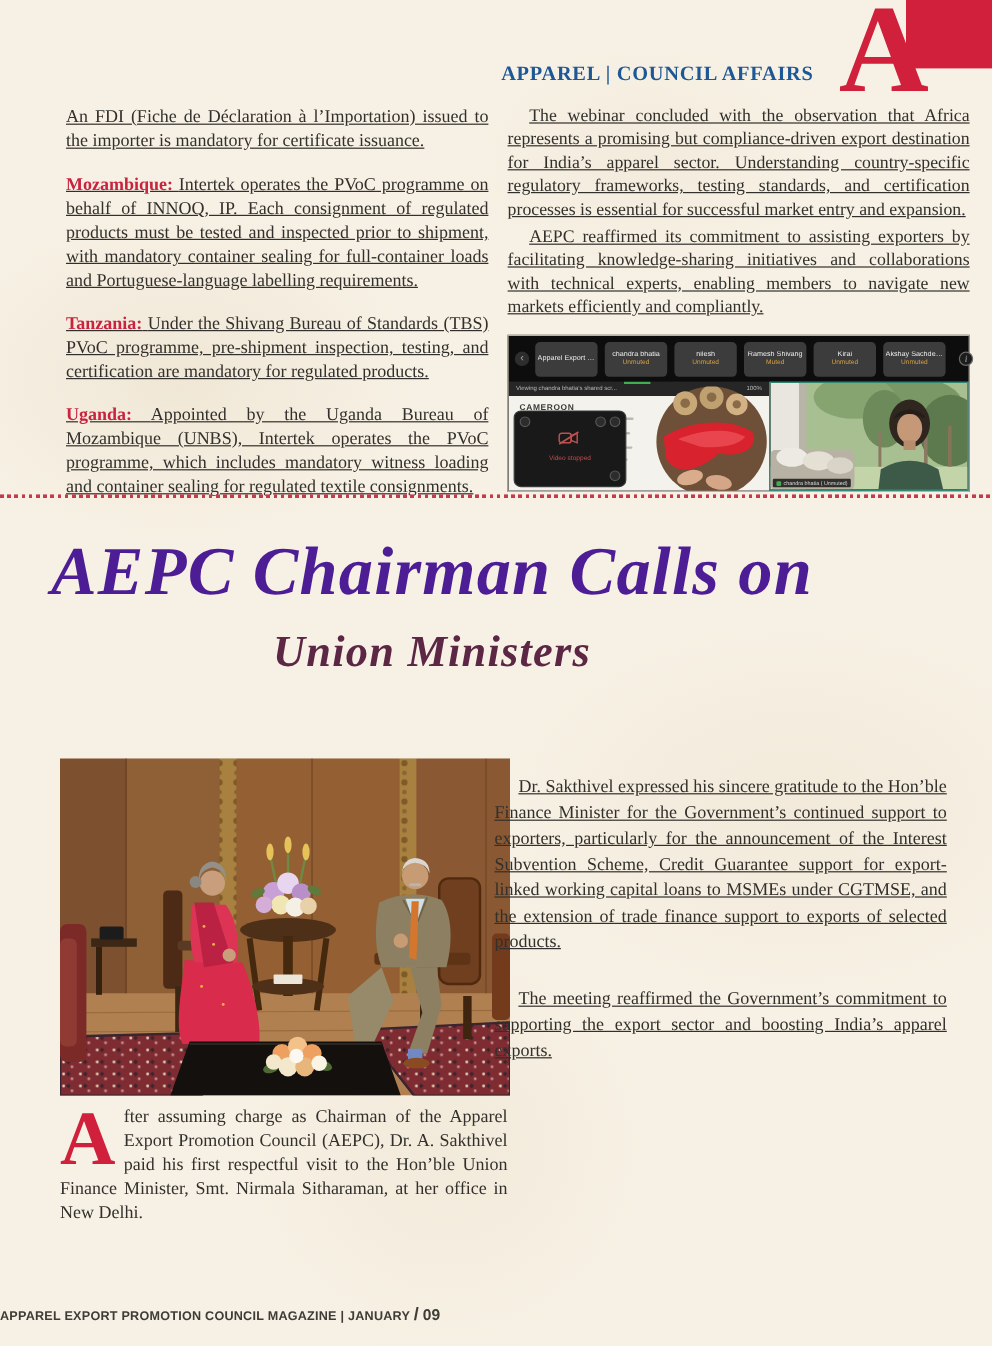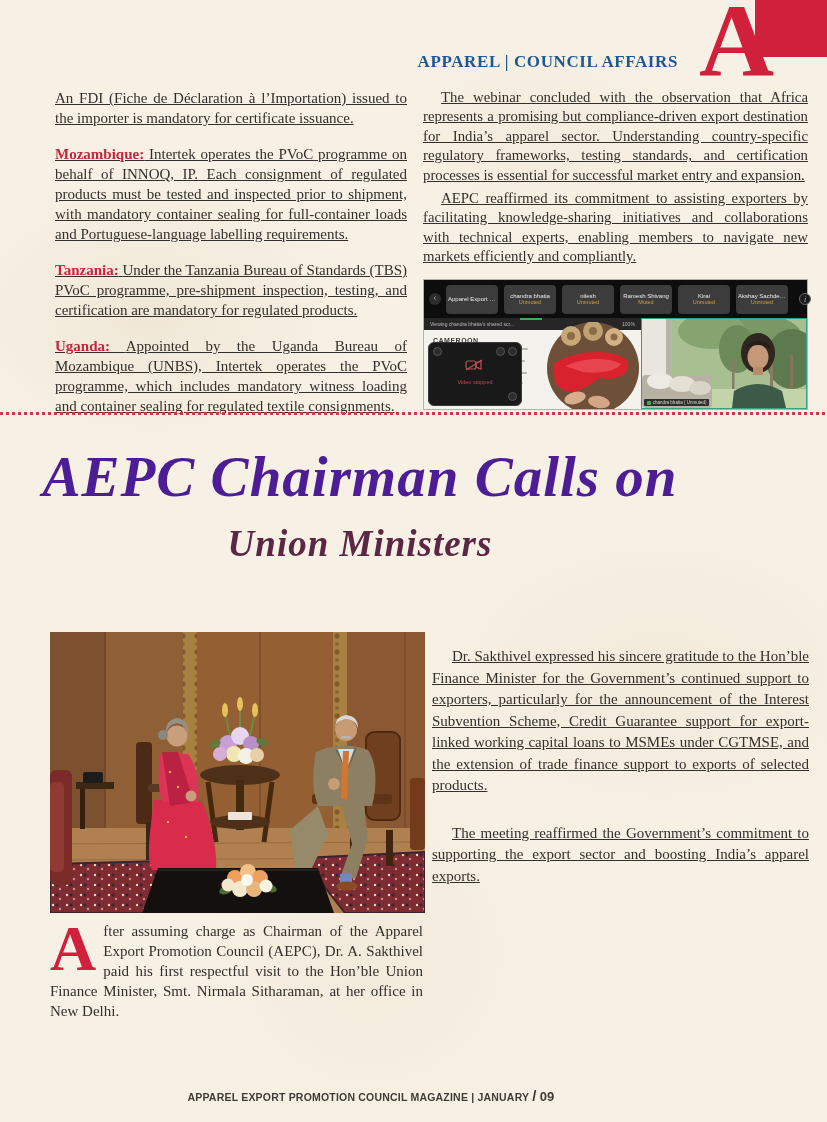--- a/index.html
+++ b/index.html
@@ -89,26 +89,26 @@
 
   
   .photo{position:absolute;left:50px;top:632px;width:375px;height:281px;}
   .caption{position:absolute;left:50px;top:921px;width:373px;font-size:15px;line-height:20px;text-align:justify;}
   .dropcap{
     float:left;color:#d0203c;font-size:64px;line-height:52px;font-weight:bold;
     margin:2px 7px 0 0;font-family:"Liberation Serif",serif;
   }
 
   
-  .col-bottom-right{position:absolute;left:432px;top:646px;width:377px;}
+  .col-bottom-right{position:absolute;left:412px;top:646px;width:377px;}
   .col-bottom-right .body-text{font-size:15px;line-height:21.5px;text-indent:20px;margin-bottom:26px;}
 
   
   .footer{
-    position:absolute;top:1087px;left:0;width:742px;text-align:center;
+    position:absolute;top:1087px;left:0;width:742px;text-align:left;
     font-family:"Liberation Sans",sans-serif;font-weight:bold;font-size:10.5px;
     color:#3e3c36;letter-spacing:.2px;
   }
   .footer .slash{font-size:15px;font-weight:bold;}
   .footer .pnum{font-size:13px;font-weight:bold;}
 </style>
 </head>
 <body>
 
 <svg class="logo" viewBox="0 0 132 78">
@@ -118,21 +118,21 @@
 <div class="section-label">APPAREL | COUNCIL AFFAIRS</div>
 
 <div class="col-top-left">
   <p class="body-text">An FDI (Fiche de Déclaration à l’Importation) issued to the importer is mandatory for certificate issuance.</p>
   <p class="body-text">
     <span class="country">Mozambique:</span>
     <span>Intertek operates the PVoC programme on behalf of INNOQ, IP. Each consignment of regulated products must be tested and inspected prior to shipment, with mandatory container sealing for full-container loads and Portuguese-language labelling requirements.</span>
   </p>
   <p class="body-text">
     <span class="country">Tanzania:</span>
-    <span>Under the Tanzania Bureau of Standards (TBS) PVoC programme, pre-shipment inspection, testing, and certification are mandatory for regulated products.</span>
+    <span>Under the Shivang Bureau of Standards (TBS) PVoC programme, pre-shipment inspection, testing, and certification are mandatory for regulated products.</span>
   </p>
   <p class="body-text">
     <span class="country">Uganda:</span>
     <span>Appointed by the Uganda Bureau of Mozambique (UNBS), Intertek operates the PVoC programme, which includes mandatory witness loading and container sealing for regulated textile consignments.</span>
   </p>
 </div>
 
 <div class="col-top-right">
   <p class="body-text indent">The webinar concluded with the observation that Africa represents a promising but compliance-driven export destination for India’s apparel sector. Understanding country-specific regulatory frameworks, testing standards, and certification processes is essential for successful market entry and expansion.</p>
   <p class="body-text indent">AEPC reaffirmed its commitment to assisting exporters by facilitating knowledge-sharing initiatives and collaborations with technical experts, enabling members to navigate new markets efficiently and compliantly.</p>

